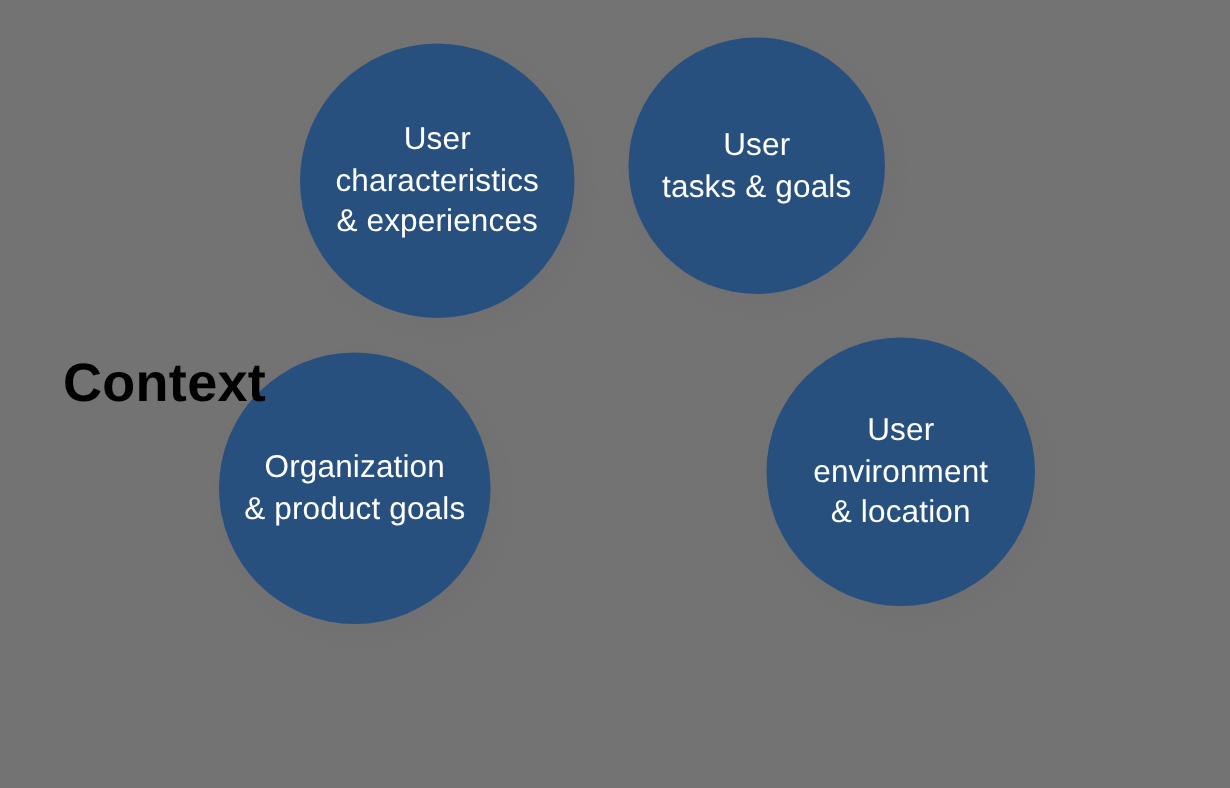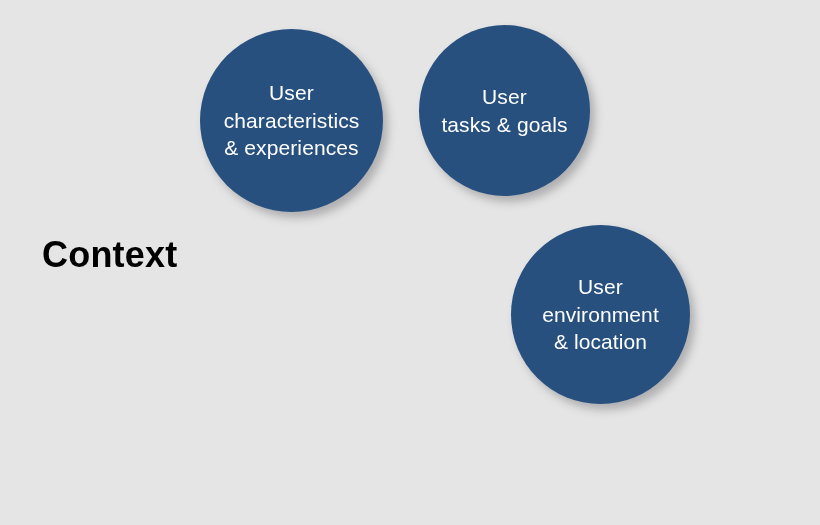--- a/index.html
+++ b/index.html
@@ -69,33 +69,37 @@
     color: #000000;
     font-size: 36px;
     font-weight: 700;
     letter-spacing: 0.2px;
     transform: translateX(-2px);
   }
 </style>
 </head>
 <body>
 
-<div id="canvas" style="background: #e5e5e5; text-decoration: underline;">
+<div id="canvas" style="background: #737373; text-decoration: underline;">
 
   <div class="circle" id="circle-user-characteristics" style="background: rgb(39, 80, 127); color: rgb(255, 255, 255);">
     <span class="label">User
 characteristics
 &amp; experiences</span>
   </div>
 
   <div class="circle" id="circle-user-tasks" style="background: rgb(39, 80, 127); color: rgb(255, 255, 255);">
     <span class="label">User
 tasks &amp; goals</span>
   </div>
 
+  <div class="circle" id="circle-organization" style="background: rgb(39, 80, 127); color: rgb(255, 255, 255);">
+    <span class="label">Organization
+&amp; product goals</span>
+  </div>
 
   <div class="circle" id="circle-user-environment" style="background: rgb(39, 80, 127); color: rgb(255, 255, 255);">
     <span class="label">User
 environment
 &amp; location</span>
   </div>
 
 
   <div id="center-label">
     <span class="ctx-text" style="color: rgb(0, 0, 0);">Context</span>

